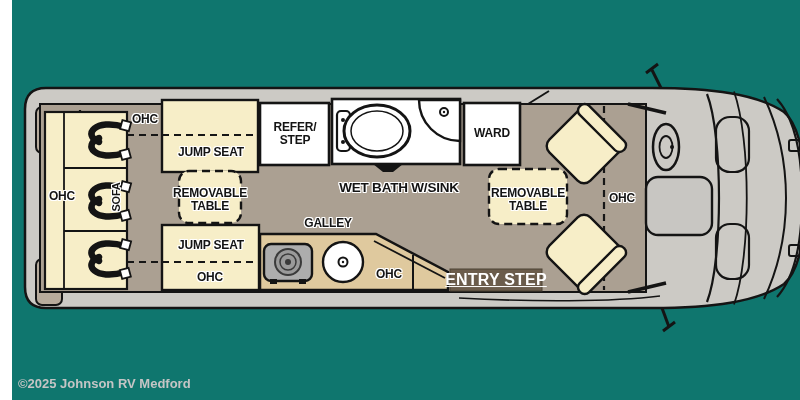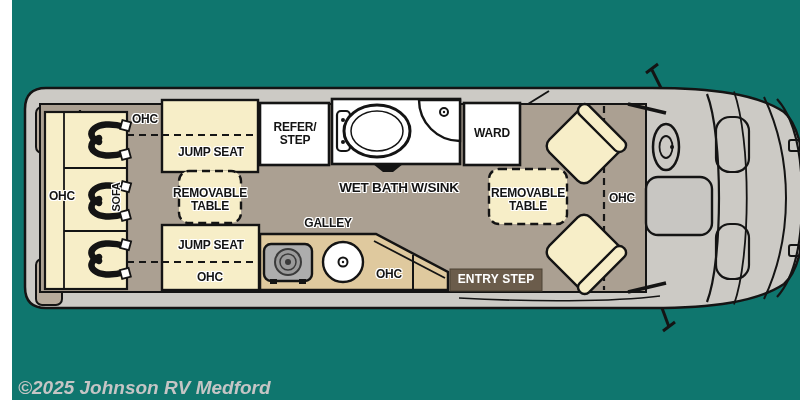--- a/index.html
+++ b/index.html
@@ -7,23 +7,23 @@
          font-family:"Liberation Sans",sans-serif;margin-left:12px;}
   #plan-svg{position:absolute;left:0;top:0;}
   .lbl{position:absolute;transform:translate(-50%,-50%);color:#141414;
        font-weight:700;font-size:12px;letter-spacing:-0.2px;white-space:nowrap;
        text-align:center;line-height:1.12;
        text-shadow:-1px -1px 0 #fff,1px -1px 0 #fff,-1px 1px 0 #fff,1px 1px 0 #fff,
                    0 -1px 0 #fff,0 1px 0 #fff,-1px 0 0 #fff,1px 0 0 #fff;}
   .lbl.lg{font-size:13.5px;text-align:right;}
   .lbl.sm{font-size:11px;}
   .lbl.vert{transform:translate(-50%,-50%) rotate(-90deg);}
-  .lbl.white{color:#ffffff;text-shadow:none;font-size:12px;letter-spacing:0.2px;}
+  .lbl.white{color:#ffffff;text-shadow:none;font-size:16px;letter-spacing:0.2px;text-decoration:underline;}
   #watermark{position:absolute;left:6px;top:377px;transform:none;text-align:left;
-       font-size:19px;font-weight:700;font-style:italic;color:#c5c5c5;
+       font-size:13px;font-weight:700;color:#c5c5c5;
        text-shadow:none;letter-spacing:0;}
 </style>
 </head>
 <body>
 
 <div id="stage">
 
 <svg id="plan-svg" width="800" height="400" viewBox="0 0 800 400">
   <defs>
     <g id="belt">

